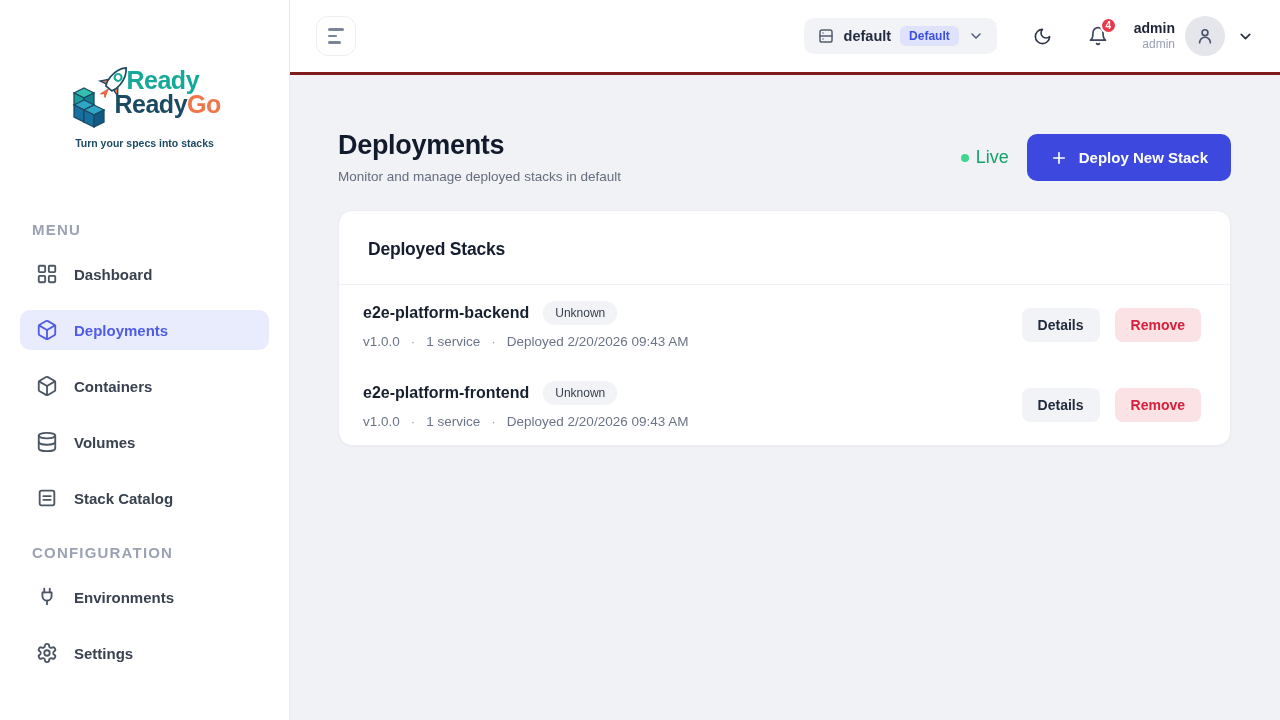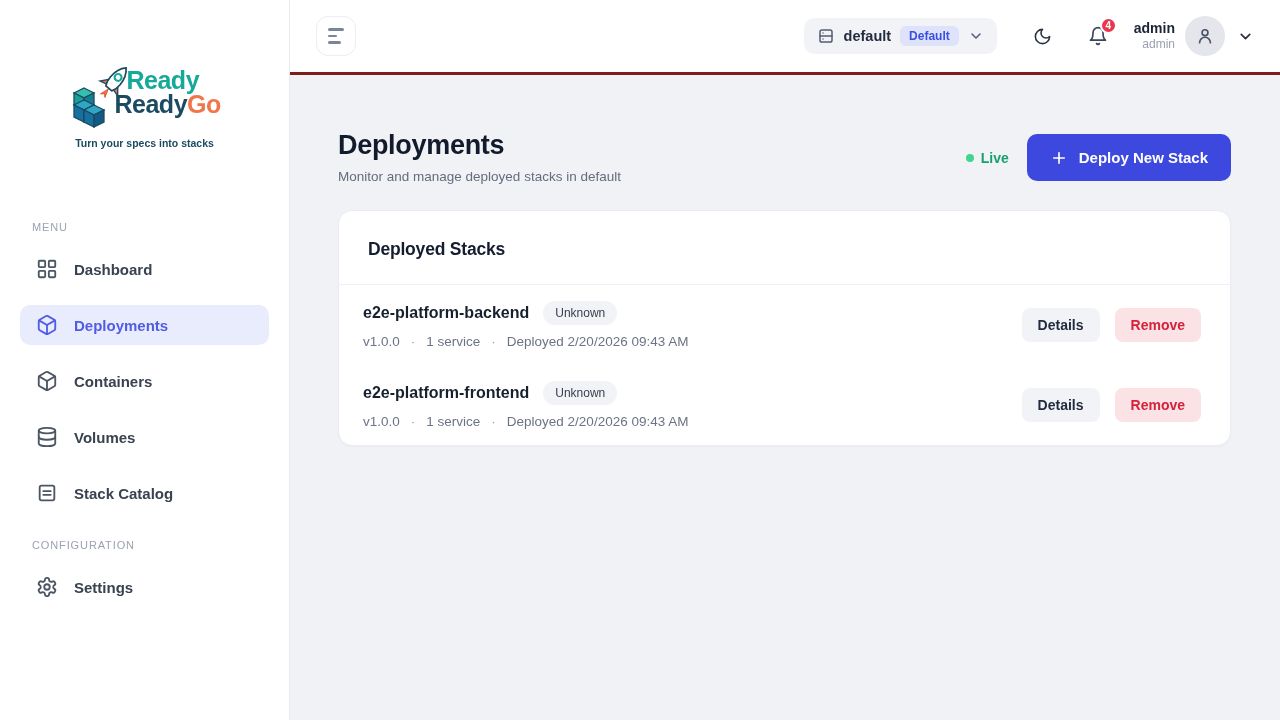--- a/index.html
+++ b/index.html
@@ -12,21 +12,21 @@
   .logo-art { position:relative; width:150px; height:62px; }
   .logo-cubes { position:absolute; left:0; bottom:-4px; }
   .logo-rocket { position:absolute; left:22px; top:-6px; }
   .logo-text { position:absolute; left:45px; top:3px; line-height:0.95; font-weight:bold; letter-spacing:-0.5px; }
   .logo-line1 { font-size:25px; color:#15a99a; padding-left:12px; }
   .logo-line2 { font-size:25px; }
   .logo-stack { color:#1c4a63; }
   .logo-go { color:#f0764a; }
   .logo-tagline { margin-top:9px; font-size:10.5px; font-weight:bold; color:#1c4a63; }
 
-  .nav-section-label { margin:0 0 0 20px; font-size:11px; font-weight:normal; letter-spacing:0.08em; color:#9ba2b3;padding-left:12px; }
+  .nav-section-label { margin:0 0 0 20px; font-size:15px; font-weight:bold; letter-spacing:0.08em; color:#9ba2b3;padding-left:12px; }
   .menu-label { margin-top:72px; }
   .config-label { margin-top:26px; }
   .nav-list { margin-top:16px; display:flex; flex-direction:column; gap:16px; padding:0 20px; }
   .nav-item { display:flex; align-items:center; gap:16px; height:40px; padding:0 16px; border-radius:10px; color:#39424f; font-size:15px; cursor:pointer; }
   .nav-item .nicon { width:22px; height:22px; flex:0 0 22px; color:#4b5563; display:flex; align-items:center; }
   .nav-item .nicon svg { width:22px; height:22px; }
   .nav-item.active { background:#e9ecfc; color:#4f5ce6; font-weight:bold; }
   .nav-item.active .nicon { color:#4f5ce6; }
   .nav-label { white-space:nowrap;font-weight:bold; }
 
@@ -54,21 +54,21 @@
   .user-caret { margin-left:12px; color:#2a3342; display:flex; cursor:pointer; }
 
   
   .main { position:absolute; left:290px; top:75px; width:990px; height:645px; padding:55px 49px 0 48px; background:#f1f2f6; }
   .page-header { display:flex; align-items:flex-start; justify-content:space-between; }
   .page-title { font-size:27px; font-weight:800; color:#121b2c; letter-spacing:-0.3px; }
   .page-subtitle { margin-top:8px; font-size:13.5px; color:#646c7e; }
   .header-right { display:flex; align-items:center; gap:18px; margin-top:4px; }
   .live-wrap { display:flex; align-items:center; gap:7px; }
   .live-dot { width:8px; height:8px; border-radius:50%; background:#3fd68f; }
-  .live-label { font-size:14px; font-weight:bold; color:#16a16c; }
+  .live-label { font-size:18px; font-weight:normal; color:#16a16c; }
   .deploy-btn { display:flex; align-items:center; gap:11px; height:47px; padding:0 23px; background:#3d49de; color:#fff; border:none; border-radius:10px; font-size:15px; font-weight:bold; font-family:inherit; cursor:pointer; }
   .plus-ic { display:flex; }
 
   .card { margin-top:26px; background:#fff; border-radius:14px; border:1px solid #ecedf2; box-shadow:0 1px 2px rgba(20,30,60,0.03); }
   .card-header { padding:28px 29px 24px; border-bottom:1px solid #eef0f4; }
   .card-title { font-size:17.5px; font-weight:800; color:#141d30; letter-spacing:-0.2px; }
   .stack-row { display:flex; align-items:center; justify-content:space-between; padding:20px 29px 20px 24px; height:80px; }
   .row-titleline { display:flex; align-items:center; gap:14px; }
   .stack-name { font-size:16px; font-weight:bold; color:#17202f; }
   .status-badge { background:#f2f3f6; color:#394150; font-size:12px; padding:5px 12px; border-radius:999px; }
@@ -178,20 +178,31 @@
       </span>
       <span class="nav-label">Stack Catalog</span>
     </div>
   </nav>
 
   <div class="nav-section-label config-label">CONFIGURATION</div>
   <nav class="nav-list">
     <div class="nav-item">
       <span class="nicon">
         <svg viewBox="0 0 24 24" fill="none" stroke="currentColor" stroke-width="2" stroke-linecap="round" stroke-linejoin="round">
+            <path d="M9 3v4"></path>
+            <path d="M15 3v4"></path>
+            <path d="M7 7h10v4a5 5 0 0 1-10 0Z"></path>
+            <path d="M12 16v4"></path>
+          </svg>
+      </span>
+      <span class="nav-label">Environments</span>
+    </div>
+    <div class="nav-item">
+      <span class="nicon">
+        <svg viewBox="0 0 24 24" fill="none" stroke="currentColor" stroke-width="2" stroke-linecap="round" stroke-linejoin="round">
             <path d="M12.22 2h-.44a2 2 0 0 0-2 2v.18a2 2 0 0 1-1 1.73l-.43.25a2 2 0 0 1-2 0l-.15-.08a2 2 0 0 0-2.73.73l-.22.38a2 2 0 0 0 .73 2.73l.15.1a2 2 0 0 1 1 1.72v.51a2 2 0 0 1-1 1.74l-.15.09a2 2 0 0 0-.73 2.73l.22.38a2 2 0 0 0 2.73.73l.15-.08a2 2 0 0 1 2 0l.43.25a2 2 0 0 1 1 1.73V20a2 2 0 0 0 2 2h.44a2 2 0 0 0 2-2v-.18a2 2 0 0 1 1-1.73l.43-.25a2 2 0 0 1 2 0l.15.08a2 2 0 0 0 2.73-.73l.22-.39a2 2 0 0 0-.73-2.73l-.15-.08a2 2 0 0 1-1-1.74v-.5a2 2 0 0 1 1-1.74l.15-.09a2 2 0 0 0 .73-2.73l-.22-.38a2 2 0 0 0-2.73-.73l-.15.08a2 2 0 0 1-2 0l-.43-.25a2 2 0 0 1-1-1.73V4a2 2 0 0 0-2-2z"></path>
             <circle cx="12" cy="12" r="3"></circle>
           </svg>
       </span>
       <span class="nav-label">Settings</span>
     </div>
   </nav>
 </aside>
 
 <header class="topbar">

